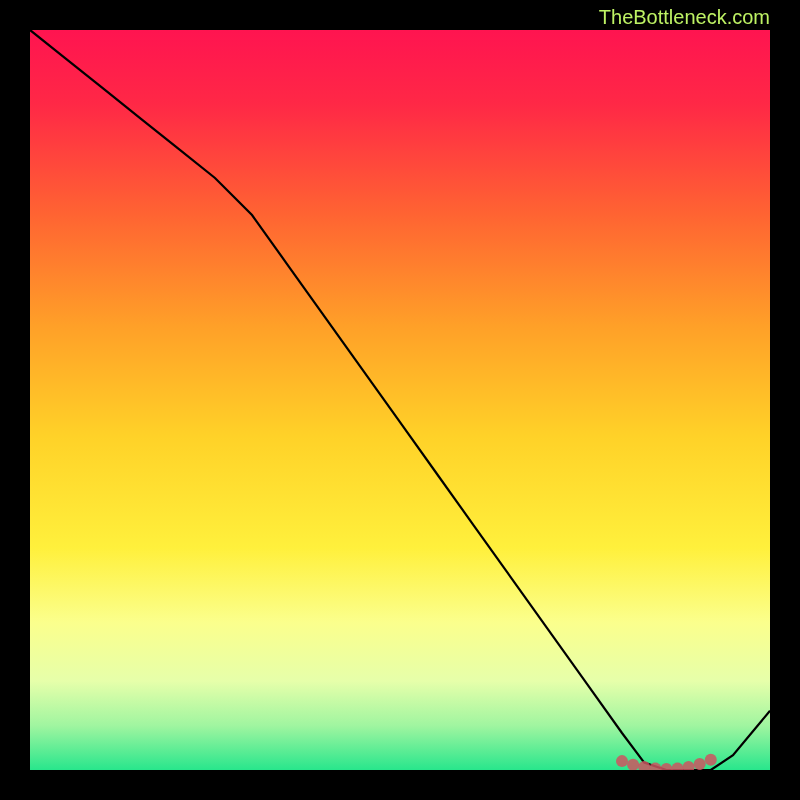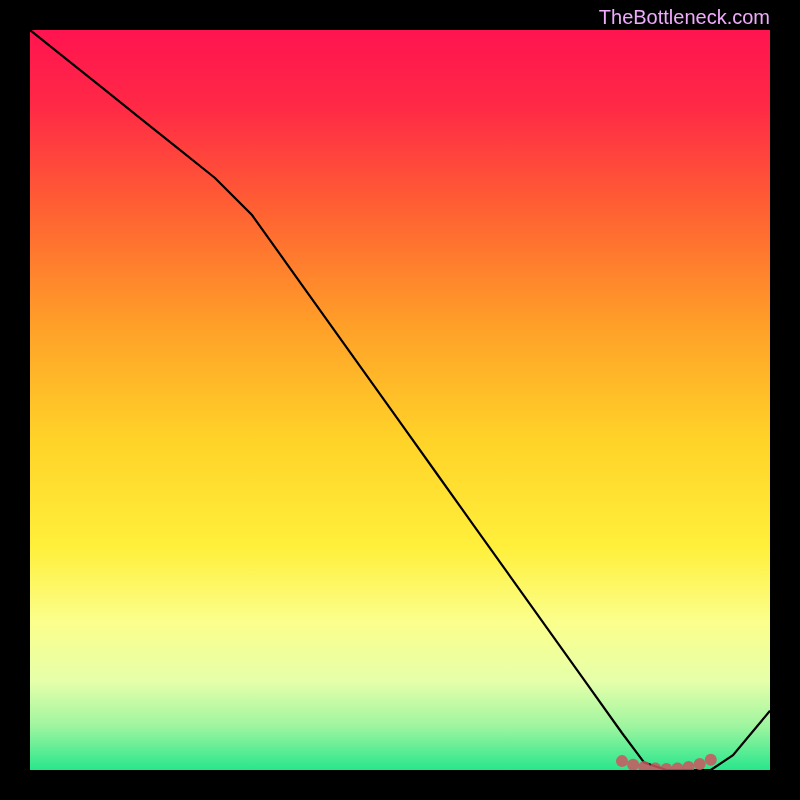--- a/index.html
+++ b/index.html
@@ -16,21 +16,21 @@
     position: absolute;
     top: 30px;
     left: 30px;
     width: 740px;
     height: 740px;
   }
   .watermark {
     position: absolute;
     top: 6px;
     right: 30px;
-    color: #f0abfc;
+    color: #bef264;
     font-size: 20px;
     font-family: Arial, sans-serif;
     z-index: 10;
   }
   svg { display: block; }
 </style>
 </head>
 <body>
 
 <div class="watermark">TheBottleneck.com</div>

